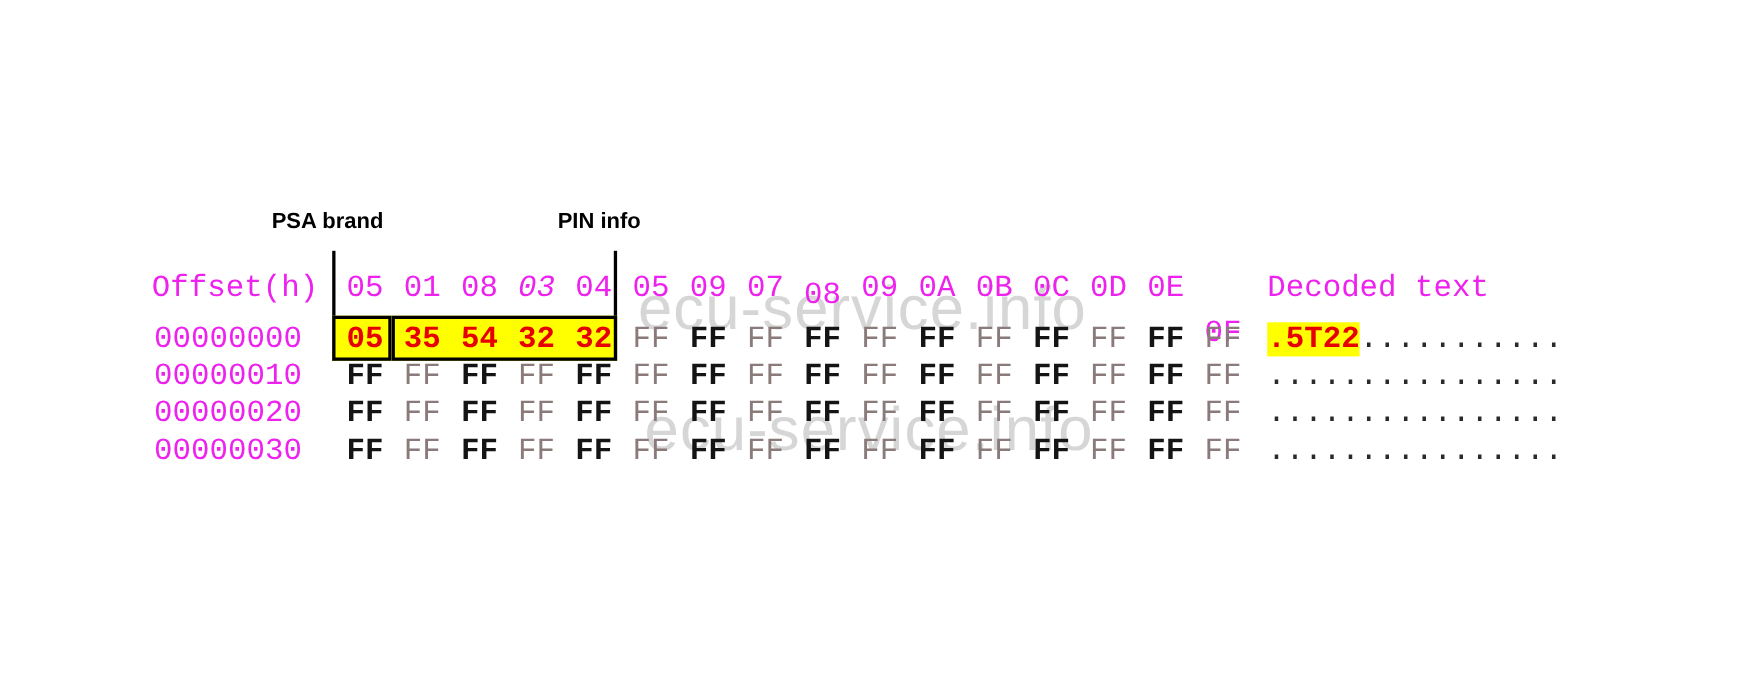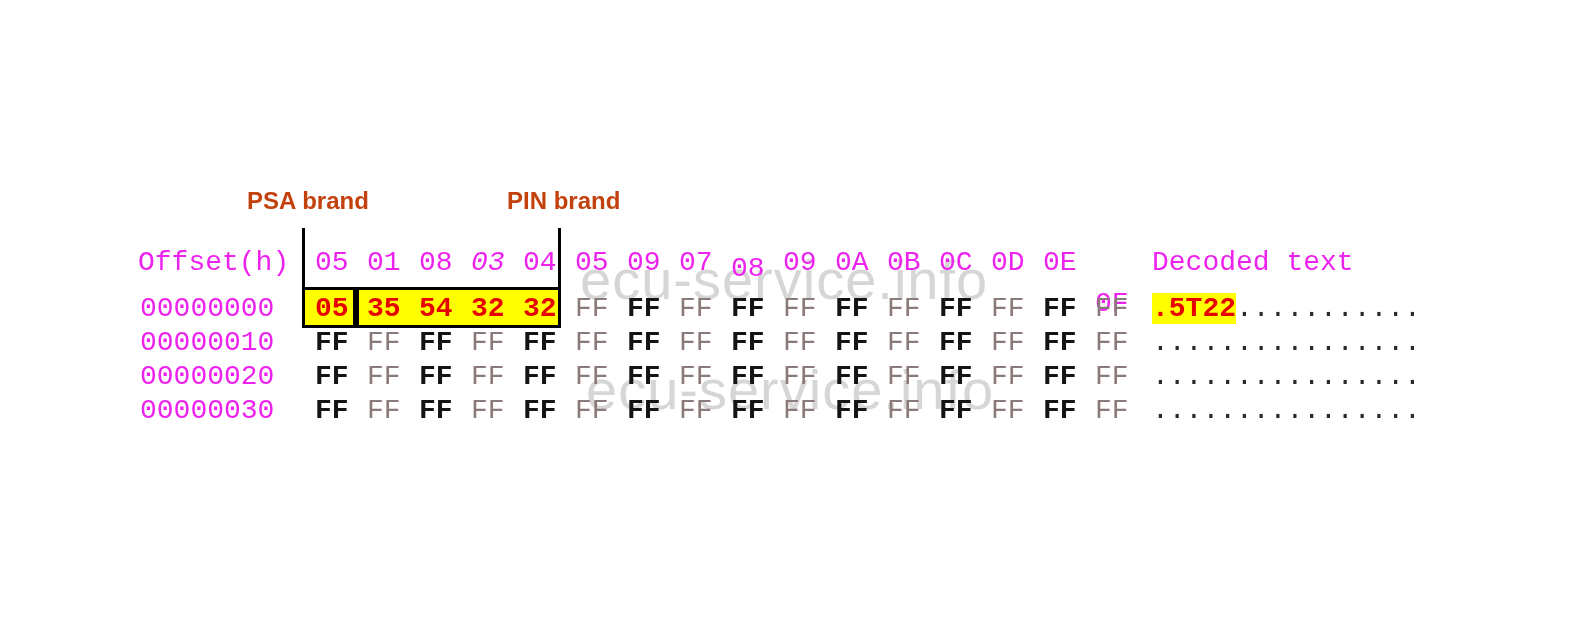--- a/index.html
+++ b/index.html
@@ -5,21 +5,21 @@
   html,body{margin:0;padding:0;background:#fff;}
   .stage{
     position:relative;width:1586px;height:627px;background:#ffffff;
     overflow:hidden;font-family:"Liberation Mono","DejaVu Sans Mono",monospace;
   }
   .abs{position:absolute;white-space:pre;}
   .mono{font-size:28px;line-height:34px;z-index:3;}
   .magenta{color:var(--magenta,#ee22ee);}
   .annot{
     font-family:"Liberation Sans","DejaVu Sans",sans-serif;
-    font-weight:bold;font-size:24px;line-height:34px;color:#c2410c;z-index:4;
+    font-weight:bold;font-size:20px;line-height:34px;color:#000000;z-index:4;
   }
   .watermark{
     font-family:"Liberation Sans","DejaVu Sans",sans-serif;
     font-size:56px;line-height:68px;color:#d6d6d6;z-index:0;letter-spacing:1px;
   }
   .b-black{color:var(--dark,#141414);font-weight:bold;}
   .b-gray{color:var(--light,#8a7a7a);}
   .b-red{color:var(--red,#e60000);font-weight:bold;}
   .box{
     position:absolute;background:var(--yellow,#ffff00);
@@ -33,21 +33,21 @@
 </style>
 </head>
 <body>
 
 <div class="stage">
 
   <span class="abs watermark" style="left:580px;top:246px;">ecu-service.info</span>
   <span class="abs watermark" style="left:586px;top:356px;">ecu-service.info</span>
 
   <span class="abs annot" style="left:247px;top:184px;">PSA brand</span>
-  <span class="abs annot" style="left:507px;top:184px;">PIN brand</span>
+  <span class="abs annot" style="left:507px;top:184px;">PIN info</span>
 
   <div class="vline" style="left:302px;top:228px;height:100px;"></div>
   <div class="vline" style="left:558px;top:228px;height:100px;"></div>
 
   <div class="box" style="left:302px;top:287px;width:54px;height:41px;"></div>
   <div class="box" style="left:356px;top:287px;width:205px;height:41px;"></div>
 
   <span class="abs mono magenta" style="left:138px;top:246px;">Offset(h)</span>
   <span class="abs mono magenta" style="left:1152px;top:246px;">Decoded text</span>
 

